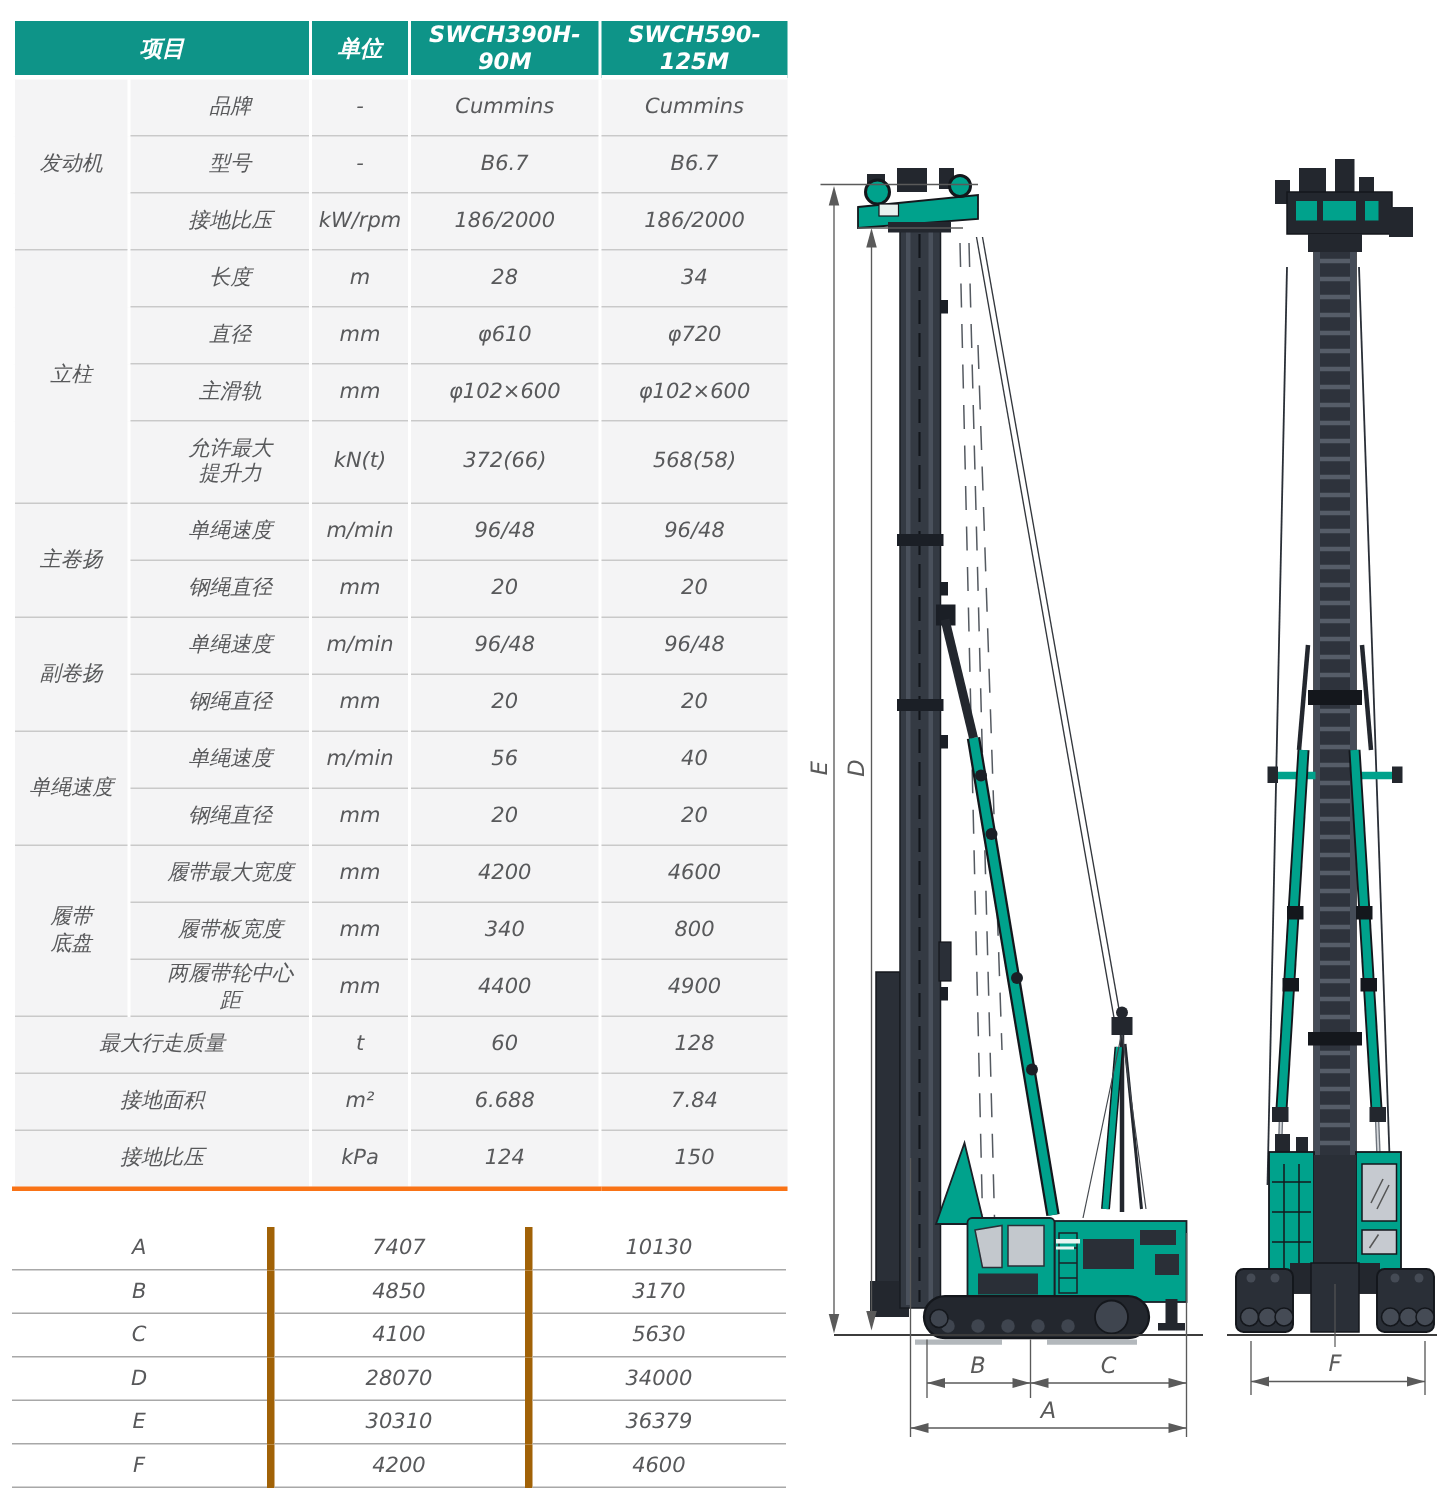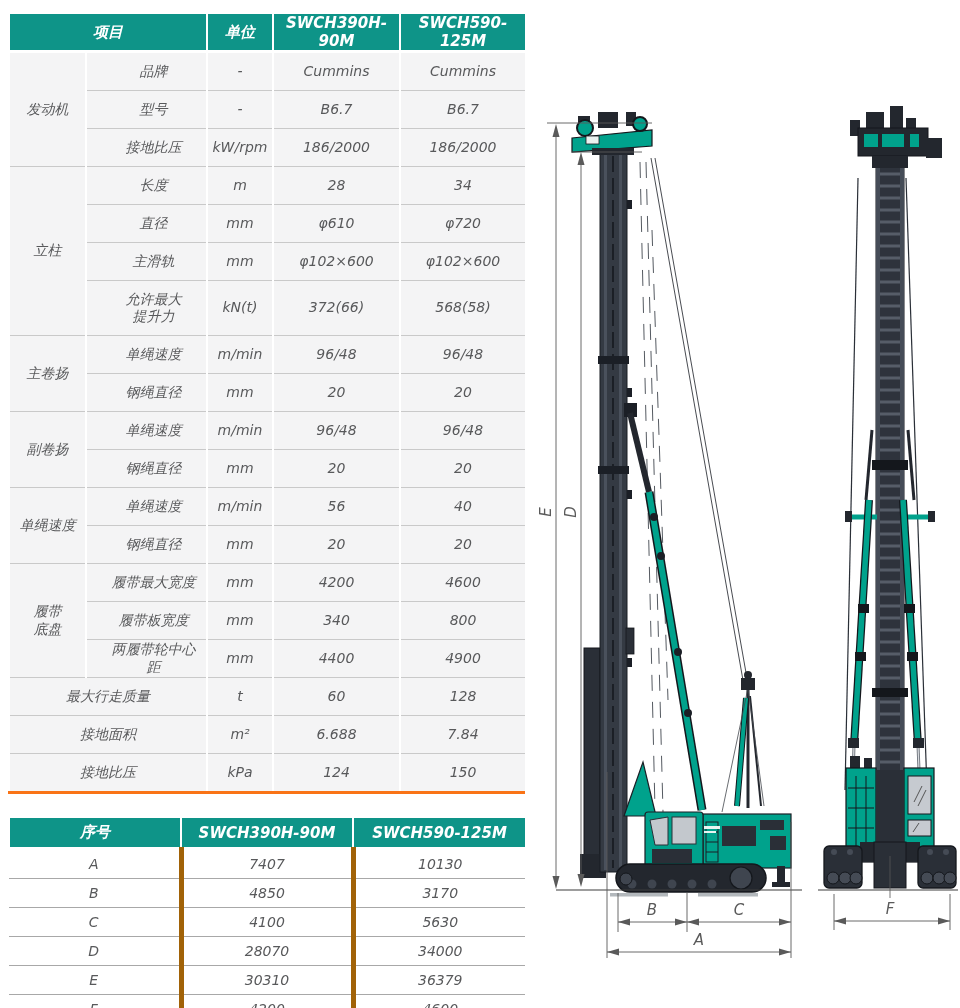--- a/index.html
+++ b/index.html
@@ -182,25 +182,20 @@
     </tbody>
       </table>
 
     <table class="dims">
       <colgroup>
           <col style="width:172px">
           <col style="width:172px">
           <col style="width:172px">
         </colgroup>
       <tbody>
-          <tr>
-        <th>序号</th>
-        <th>SWCH390H-90M</th>
-        <th>SWCH590-125M</th>
-      </tr>
       <tr>
         <td>A</td>
         <td>7407</td>
         <td>10130</td>
       </tr>
       <tr>
         <td>B</td>
         <td>4850</td>
         <td>3170</td>
       </tr>

